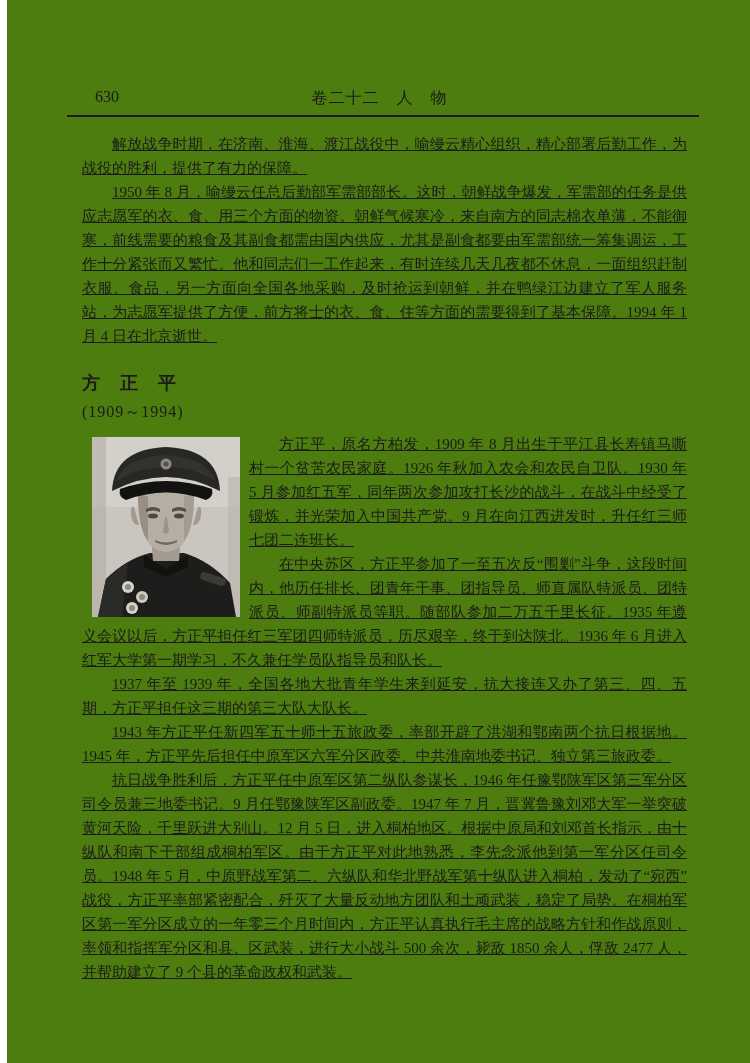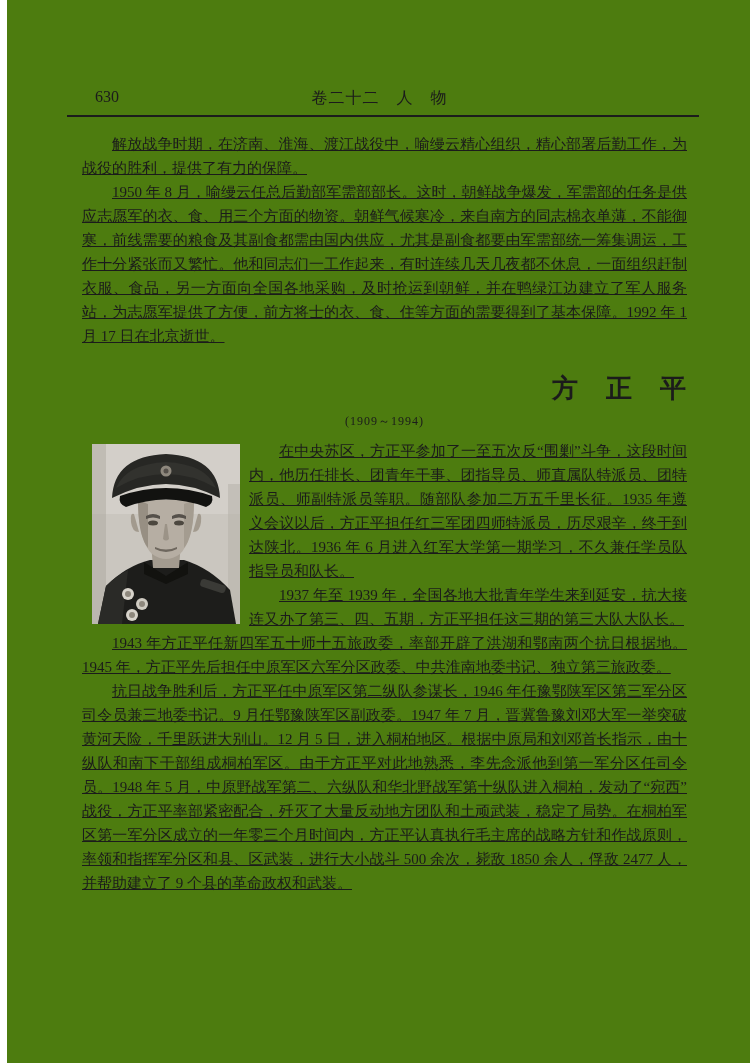--- a/index.html
+++ b/index.html
@@ -36,30 +36,29 @@
     margin:0;
     font-size:15px;
     line-height:24px;
     text-align:justify;
     text-justify:inter-character;
     text-indent:2em;
     text-decoration:underline;
   }
   .bio-title{
     margin:23px 0 0 0;
-    text-align:right;
+    text-align:left;
     font-family:"Liberation Sans","DejaVu Sans",sans-serif;
     font-weight:bold;
-    font-size:26px;
+    font-size:18px;
     letter-spacing:1px;
   }
   .bio-years{
     margin-top:7px;
-    text-align:center;
-    font-size:12px;
+    font-size:16px;
     letter-spacing:1px;
   }
   .bio-body{margin-top:9px;}
   .photo-frame{
     float:left;
     width:148px;height:180px;
     margin:5px 9px 3px 10px;
     background:#cbc7c0;
     overflow:hidden;
   }
@@ -71,21 +70,21 @@
 <div class="page">
 
   <div class="header">
     <span class="page-num">630</span>
     <span class="header-title">卷二十二　人　物</span>
   </div>
 
   <div class="content">
 
     <p class="body">解放战争时期，在济南、淮海、渡江战役中，喻缦云精心组织，精心部署后勤工作，为战役的胜利，提供了有力的保障。</p>
-    <p class="body">1950 年 8 月，喻缦云任总后勤部军需部部长。这时，朝鲜战争爆发，军需部的任务是供应志愿军的衣、食、用三个方面的物资。朝鲜气候寒冷，来自南方的同志棉衣单薄，不能御寒，前线需要的粮食及其副食都需由国内供应，尤其是副食都要由军需部统一筹集调运，工作十分紧张而又繁忙。他和同志们一工作起来，有时连续几天几夜都不休息，一面组织赶制衣服、食品，另一方面向全国各地采购，及时抢运到朝鲜，并在鸭绿江边建立了军人服务站，为志愿军提供了方便，前方将士的衣、食、住等方面的需要得到了基本保障。1992 年 1 月 17 日在北京逝世。</p>
+    <p class="body">1950 年 8 月，喻缦云任总后勤部军需部部长。这时，朝鲜战争爆发，军需部的任务是供应志愿军的衣、食、用三个方面的物资。朝鲜气候寒冷，来自南方的同志棉衣单薄，不能御寒，前线需要的粮食及其副食都需由国内供应，尤其是副食都要由军需部统一筹集调运，工作十分紧张而又繁忙。他和同志们一工作起来，有时连续几天几夜都不休息，一面组织赶制衣服、食品，另一方面向全国各地采购，及时抢运到朝鲜，并在鸭绿江边建立了军人服务站，为志愿军提供了方便，前方将士的衣、食、住等方面的需要得到了基本保障。1994 年 1 月 4 日在北京逝世。</p>
 
     <h2 class="bio-title">方　正　平</h2>
     <div class="bio-years">(1909～1994)</div>
 
     <div class="bio-body">
 
       <div class="photo-frame" title="方正平身着军装的黑白照片">
         <svg width="148" height="180" viewBox="0 0 148 180" xmlns="http://www.w3.org/2000/svg">
 
           <rect width="148" height="180" fill="#cac6bf"></rect>
@@ -128,20 +127,21 @@
           <circle cx="36" cy="150" r="3" fill="#8e887d"></circle>
           <circle cx="50" cy="160" r="6" fill="#cfcbc2"></circle>
           <circle cx="50" cy="160" r="3" fill="#8e887d"></circle>
           <circle cx="40" cy="171" r="6" fill="#d7d3cb"></circle>
           <circle cx="40" cy="171" r="3" fill="#8e887d"></circle>
 
           <rect x="108" y="138" width="26" height="8" rx="3" transform="rotate(18 121 142)" fill="#3a3a36"></rect>
         </svg>
       </div>
 
+      <p class="body">方正平，原名方柏发，1909 年 8 月出生于平江县长寿镇马嘶村一个贫苦农民家庭。1926 年秋加入农会和农民自卫队。1930 年 5 月参加红五军，同年两次参加攻打长沙的战斗，在战斗中经受了锻炼，并光荣加入中国共产党。9 月在向江西进发时，升任红三师七团二连班长。</p>
       <p class="body">在中央苏区，方正平参加了一至五次反“围剿”斗争，这段时间内，他历任排长、团青年干事、团指导员、师直属队特派员、团特派员、师副特派员等职。随部队参加二万五千里长征。1935 年遵义会议以后，方正平担任红三军团四师特派员，历尽艰辛，终于到达陕北。1936 年 6 月进入红军大学第一期学习，不久兼任学员队指导员和队长。</p>
       <p class="body">1937 年至 1939 年，全国各地大批青年学生来到延安，抗大接连又办了第三、四、五期，方正平担任这三期的第三大队大队长。</p>
       <p class="body">1943 年方正平任新四军五十师十五旅政委，率部开辟了洪湖和鄂南两个抗日根据地。1945 年，方正平先后担任中原军区六军分区政委、中共淮南地委书记、独立第三旅政委。</p>
       <p class="body">抗日战争胜利后，方正平任中原军区第二纵队参谋长，1946 年任豫鄂陕军区第三军分区司令员兼三地委书记。9 月任鄂豫陕军区副政委。1947 年 7 月，晋冀鲁豫刘邓大军一举突破黄河天险，千里跃进大别山。12 月 5 日，进入桐柏地区。根据中原局和刘邓首长指示，由十纵队和南下干部组成桐柏军区。由于方正平对此地熟悉，李先念派他到第一军分区任司令员。1948 年 5 月，中原野战军第二、六纵队和华北野战军第十纵队进入桐柏，发动了“宛西”战役，方正平率部紧密配合，歼灭了大量反动地方团队和土顽武装，稳定了局势。在桐柏军区第一军分区成立的一年零三个月时间内，方正平认真执行毛主席的战略方针和作战原则，率领和指挥军分区和县、区武装，进行大小战斗 500 余次，毙敌 1850 余人，俘敌 2477 人，并帮助建立了 9 个县的革命政权和武装。</p>
 
     </div>
   </div>
 </div>
 
 </body></html>

